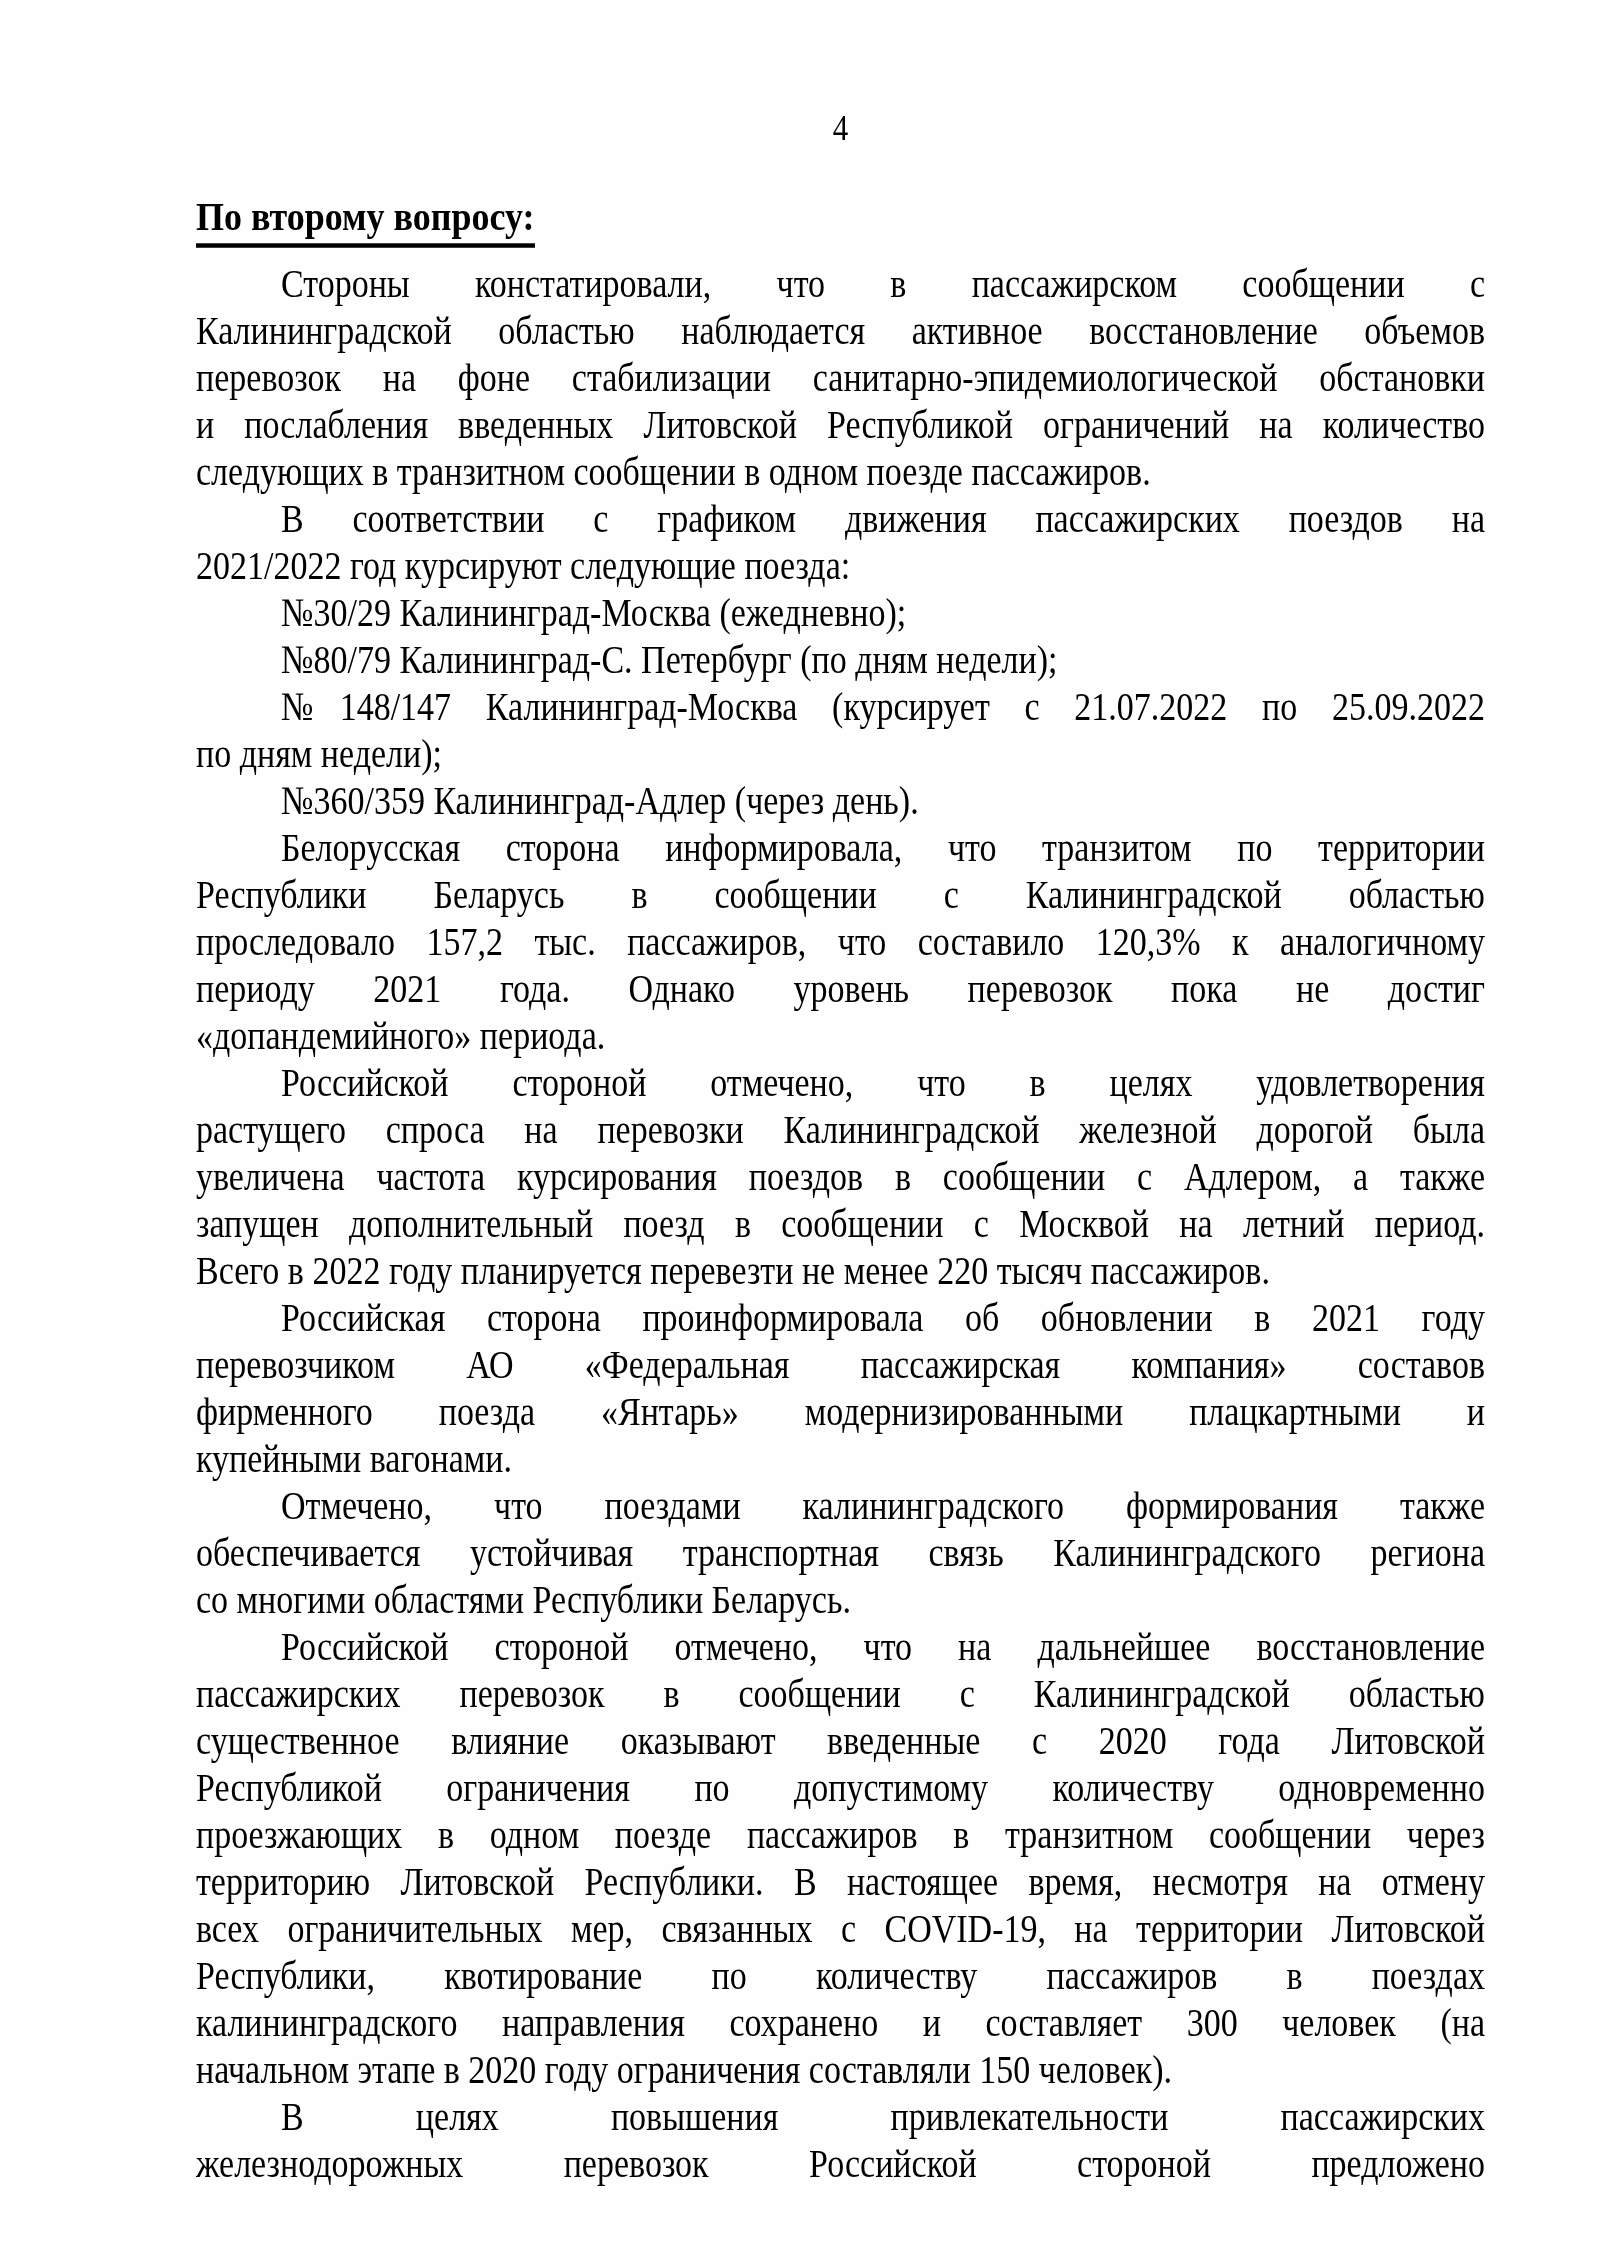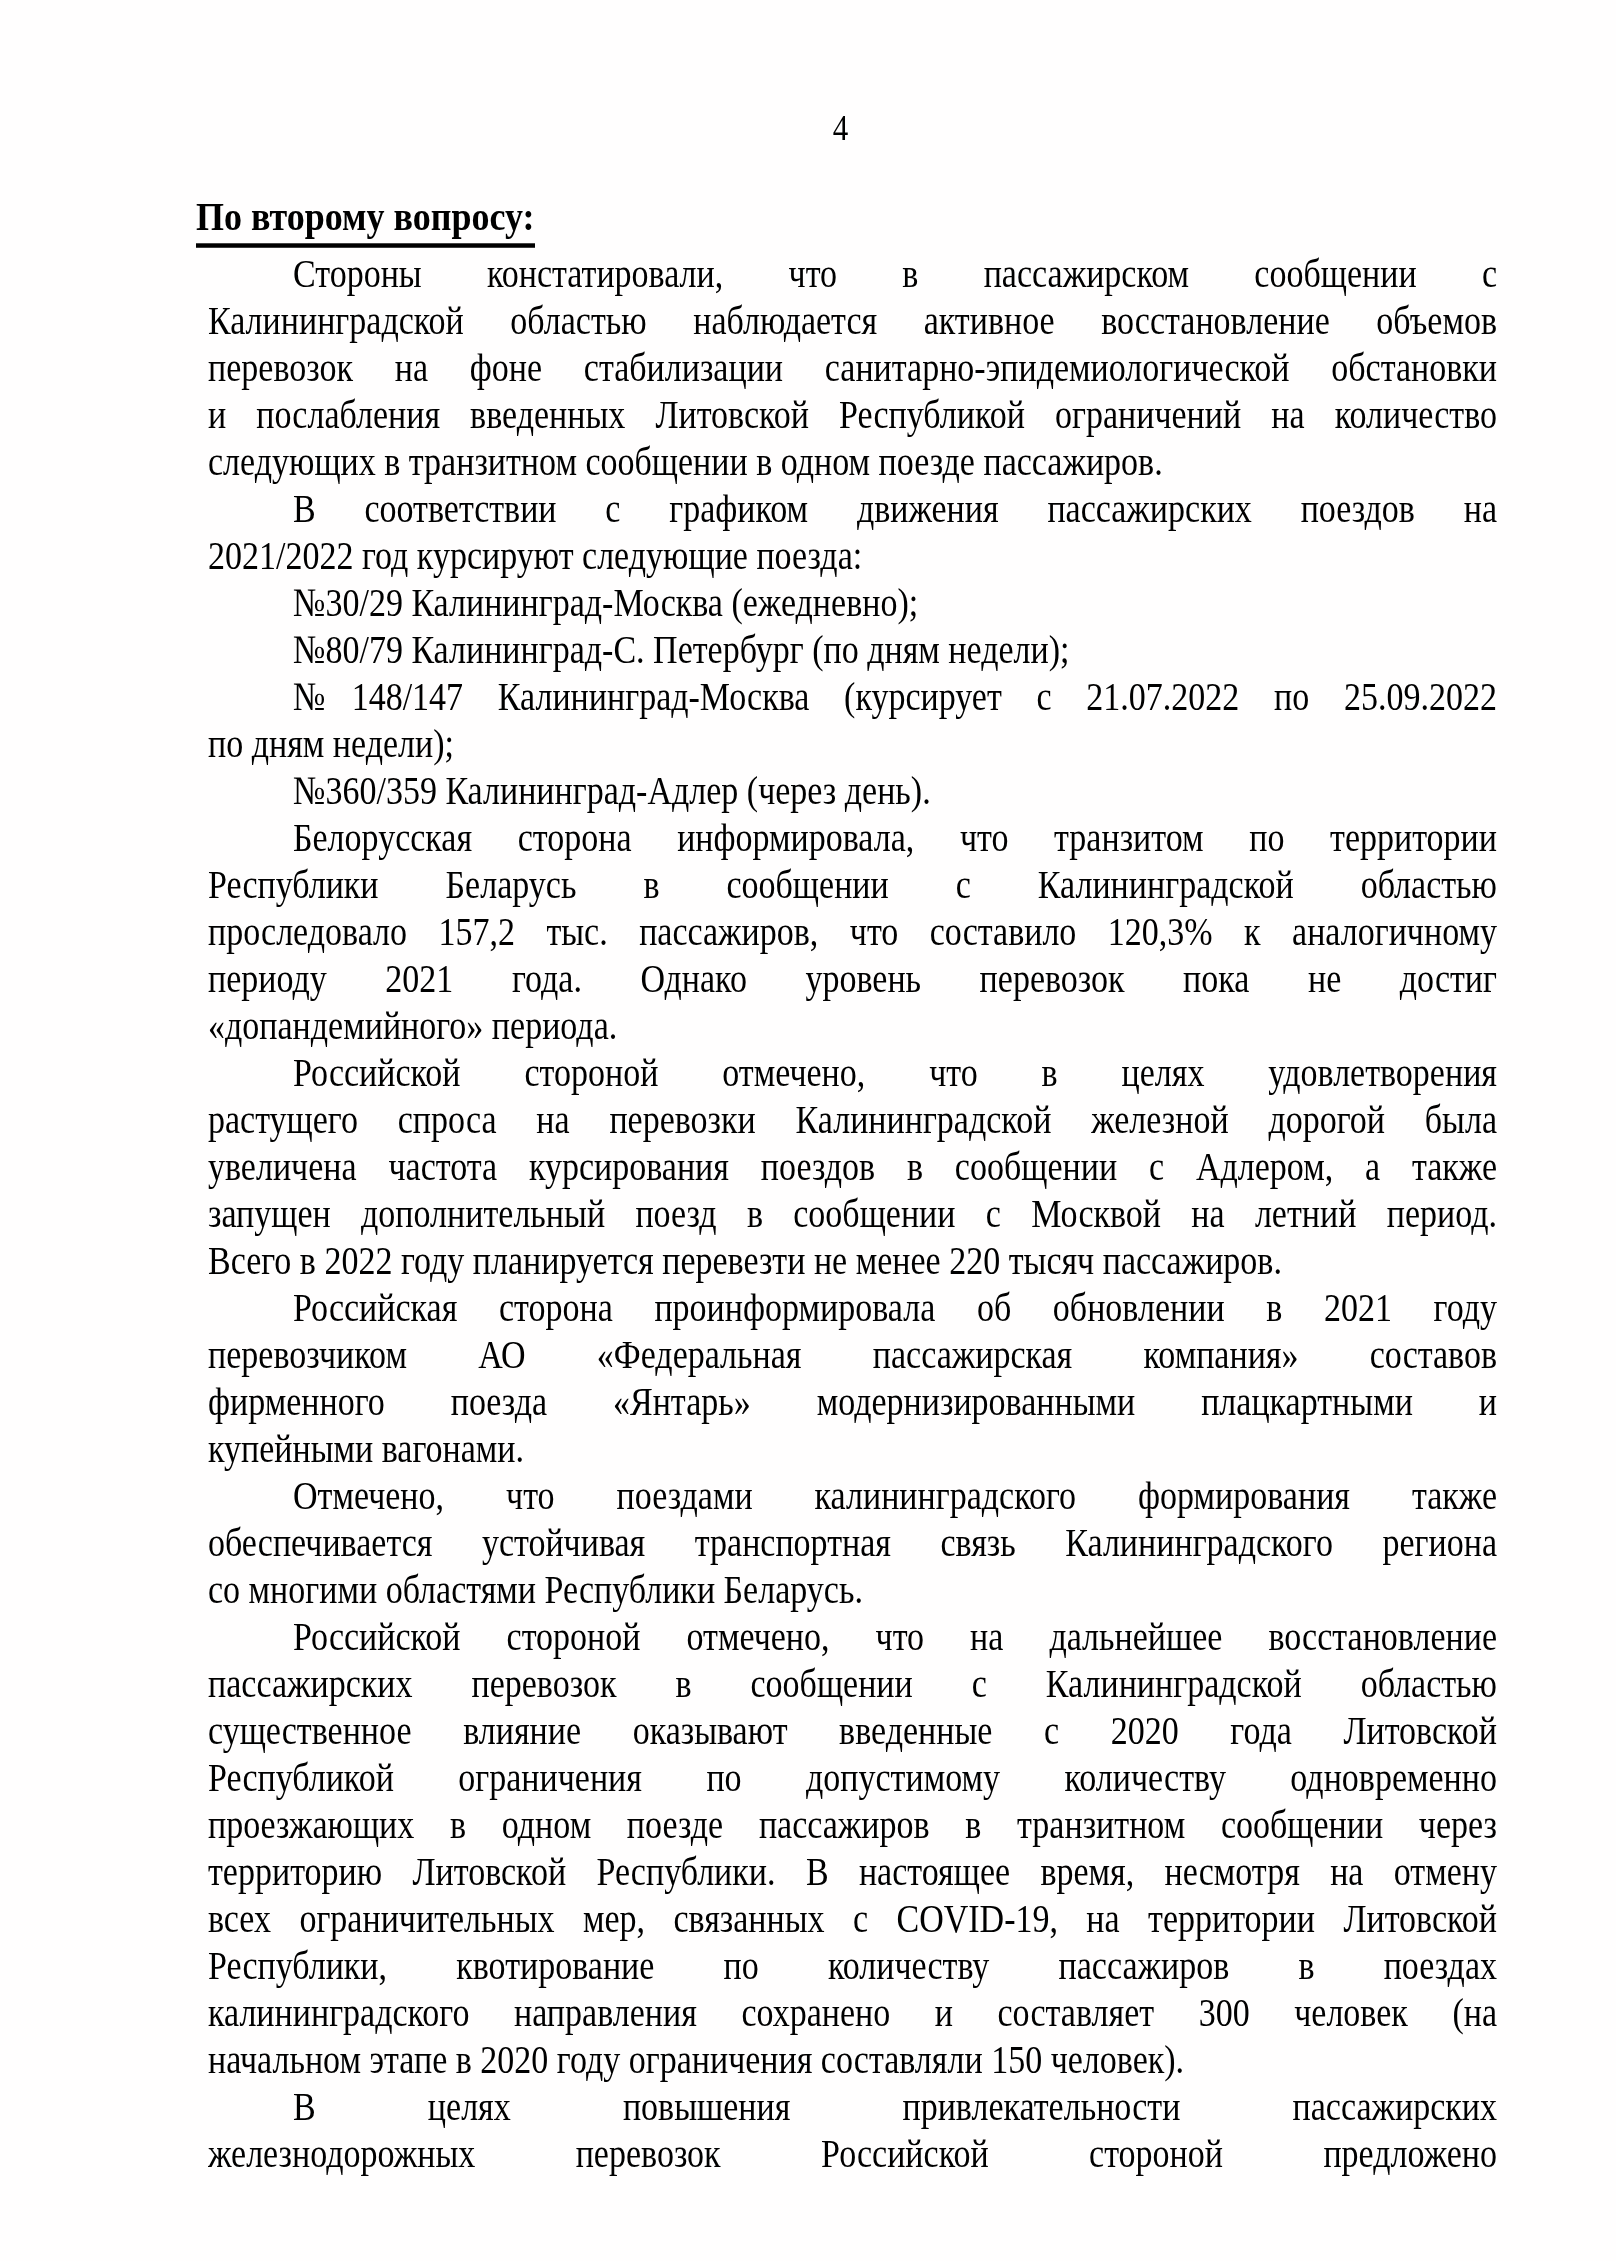--- a/index.html
+++ b/index.html
@@ -37,24 +37,23 @@
     font-weight: bold;
     transform: scaleY(1.12);
     transform-origin: 0 0;
   }
   .heading .u {
     border-bottom: 4.5px solid #000;
     padding-bottom: 3.8px;
   }
   .body-text {
     position: absolute;
-    top: 249px;
+    top: 259px;
     left: 196px;
     width: 1289px;
-    margin-left: 12px;
   }
   .line {
     height: 47px;
     overflow: hidden;
     font-size: 34px;
     line-height: 47px;
     text-align: justify;
     transform: scaleY(1.2);
     transform-origin: 0 38%;
     white-space: normal;

